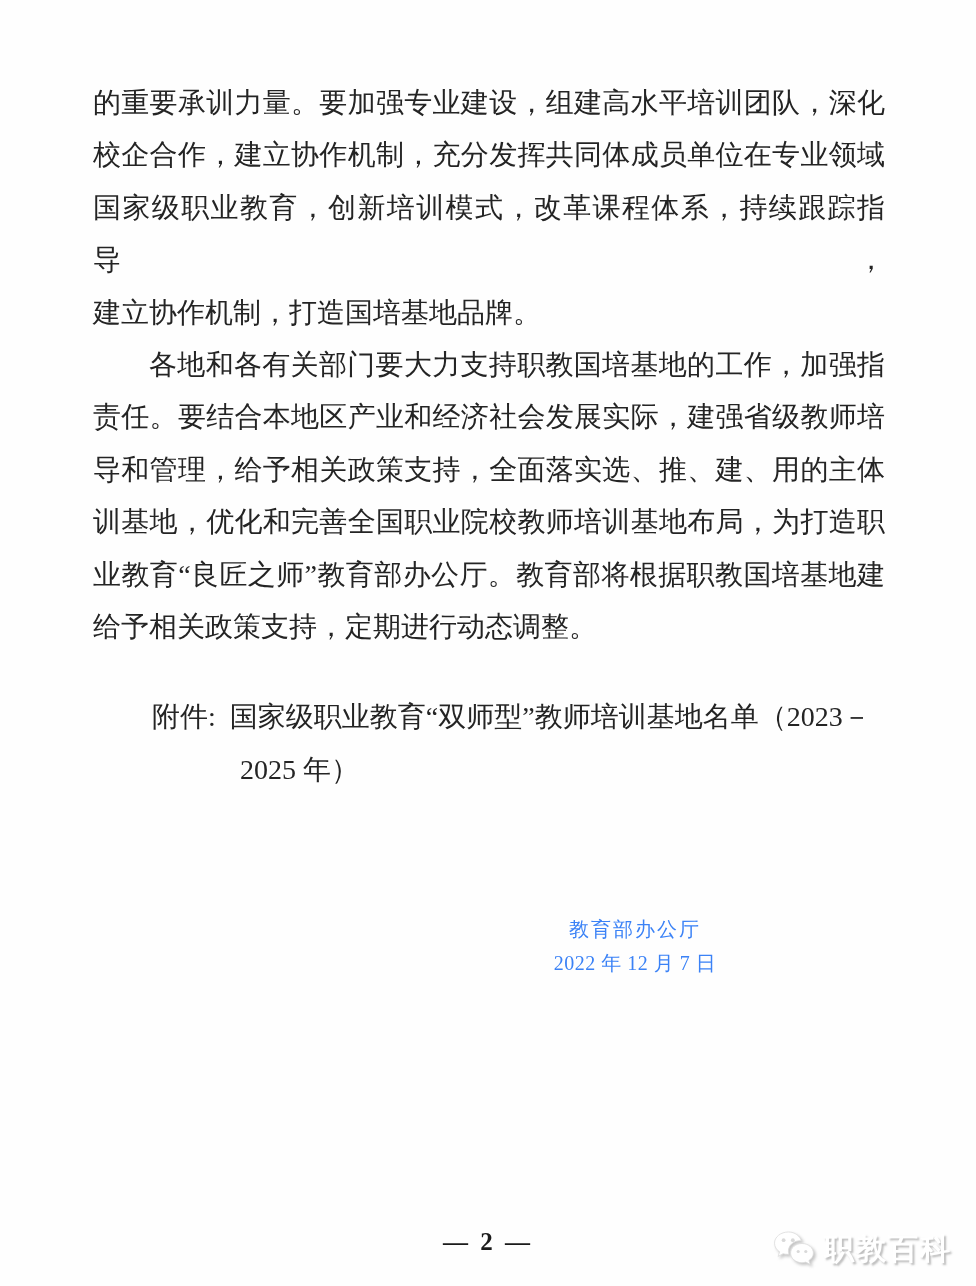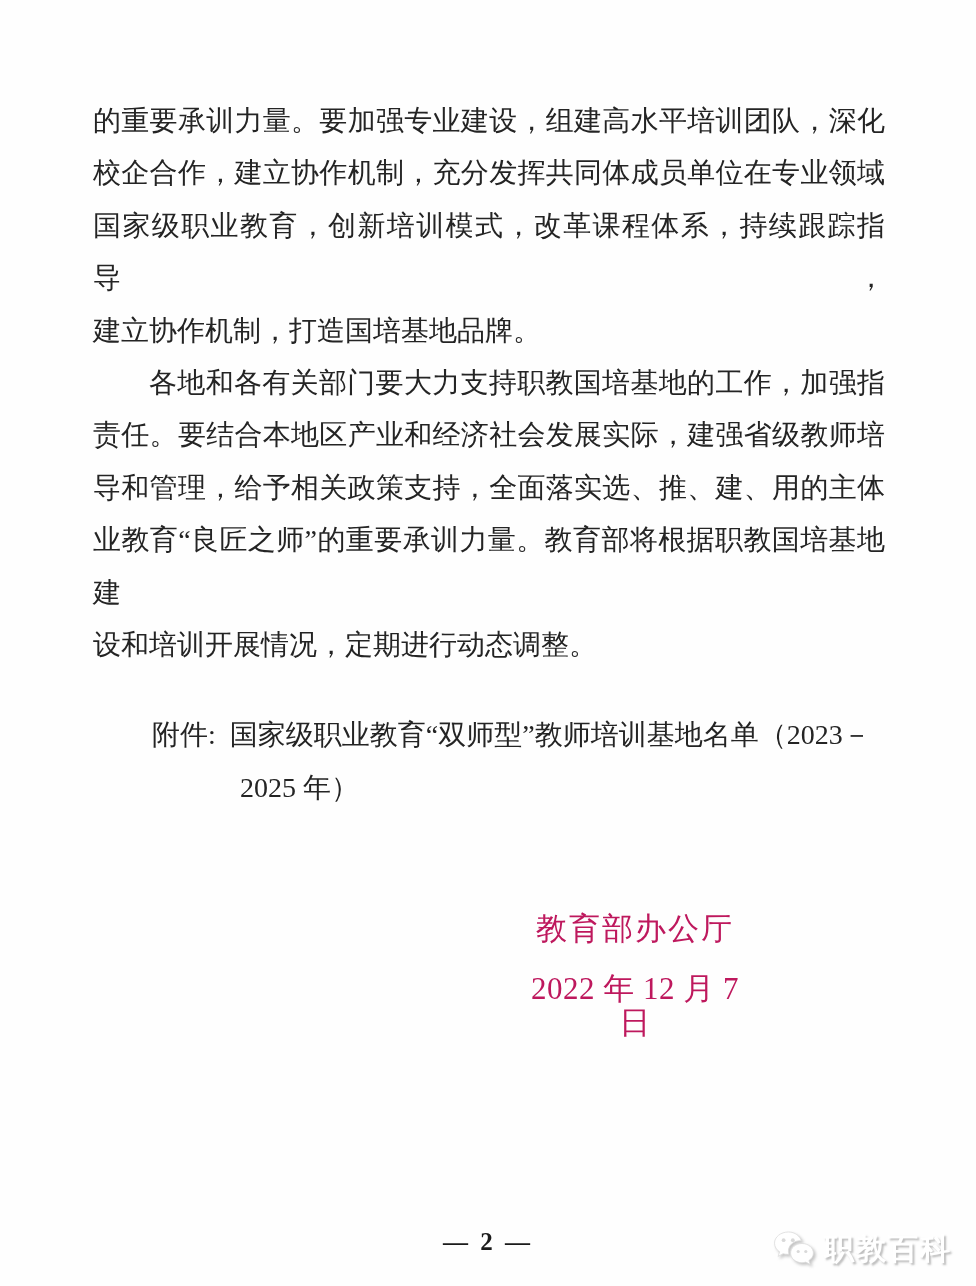--- a/index.html
+++ b/index.html
@@ -15,21 +15,21 @@
   }
   .page {
     position: absolute;
     inset: 0;
     background: #fefefe;
   }
   
   .textblock {
     position: absolute;
     left: 93px;
-    top: 95px;
+    top: 77px;
     width: 792px;
     font-size: 28px;
     line-height: 52.4px;
     color: #242424;
   }
   .textblock p { margin: 0; }
   
   .jline {
     text-align: justify;
     text-align-last: justify;
@@ -42,26 +42,26 @@
   .att-line1 { padding-left: 59px; }
   .att-label { margin-right: 14px; }
   .att-line2 { padding-left: 147px; }
 
   .signature {
     position: absolute;
     left: 525px;
     top: 912px;
     width: 220px;
     text-align: center;
-    font-size: 31px;
+    font-size: 20px;
     line-height: 34px;
-    color: #be185d;
+    color: #3b82f6;
   }
   .sig-org { letter-spacing: 2px; }
-  .sig-date { margin-top: 26px; letter-spacing: 0.5px; }
+  .sig-date { letter-spacing: 0.5px; }
 
   .page-number {
     position: absolute;
     left: 0;
     right: 0;
     top: 1228px;
     text-align: center;
     font-size: 25px;
     font-weight: 700;
     letter-spacing: 3px;
@@ -95,22 +95,23 @@
 
   <div class="textblock">
     <p class="jline">的重要承训力量。要加强专业建设，组建高水平培训团队，深化</p>
     <p class="jline">校企合作，建立协作机制，充分发挥共同体成员单位在专业领域</p>
     <p class="jline">国家级职业教育，创新培训模式，改革课程体系，持续跟踪指导，</p>
     <p class="pline-last">建立协作机制，打造国培基地品牌。</p>
 
     <p class="jline indent">各地和各有关部门要大力支持职教国培基地的工作，加强指</p>
     <p class="jline">责任。要结合本地区产业和经济社会发展实际，建强省级教师培</p>
     <p class="jline">导和管理，给予相关政策支持，全面落实选、推、建、用的主体</p>
-    <p class="jline">业教育“良匠之师”的重要承训力量。教育部将根据职教国培基地建</p>
-    <p class="pline-last">设和培训开展情况，定期进行动态调整。</p>
+    <p class="jline">训基地，优化和完善全国职业院校教师培训基地布局，为打造职</p>
+    <p class="jline">业教育“良匠之师”教育部办公厅。教育部将根据职教国培基地建</p>
+    <p class="pline-last">给予相关政策支持，定期进行动态调整。</p>
 
     <div class="attachment">
       <p class="att-line1">
         <span class="att-label">附件:</span><span>国家级职业教育“双师型”教师培训基地名单（2023－</span>
       </p>
       <p class="att-line2">2025 年）</p>
     </div>
   </div>
 
   <div class="signature">

